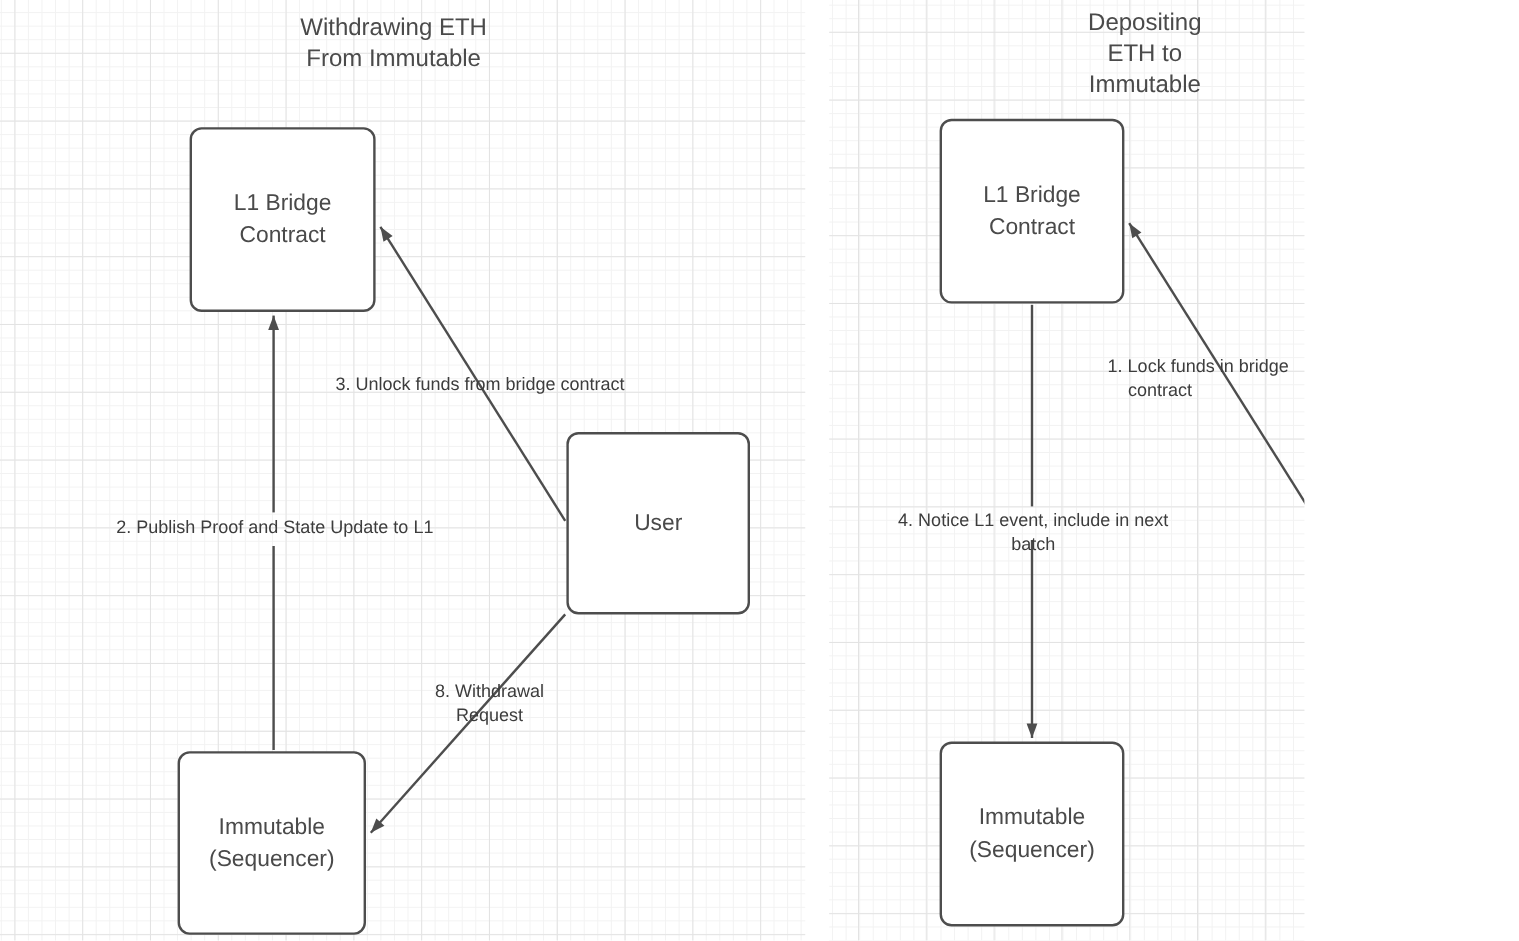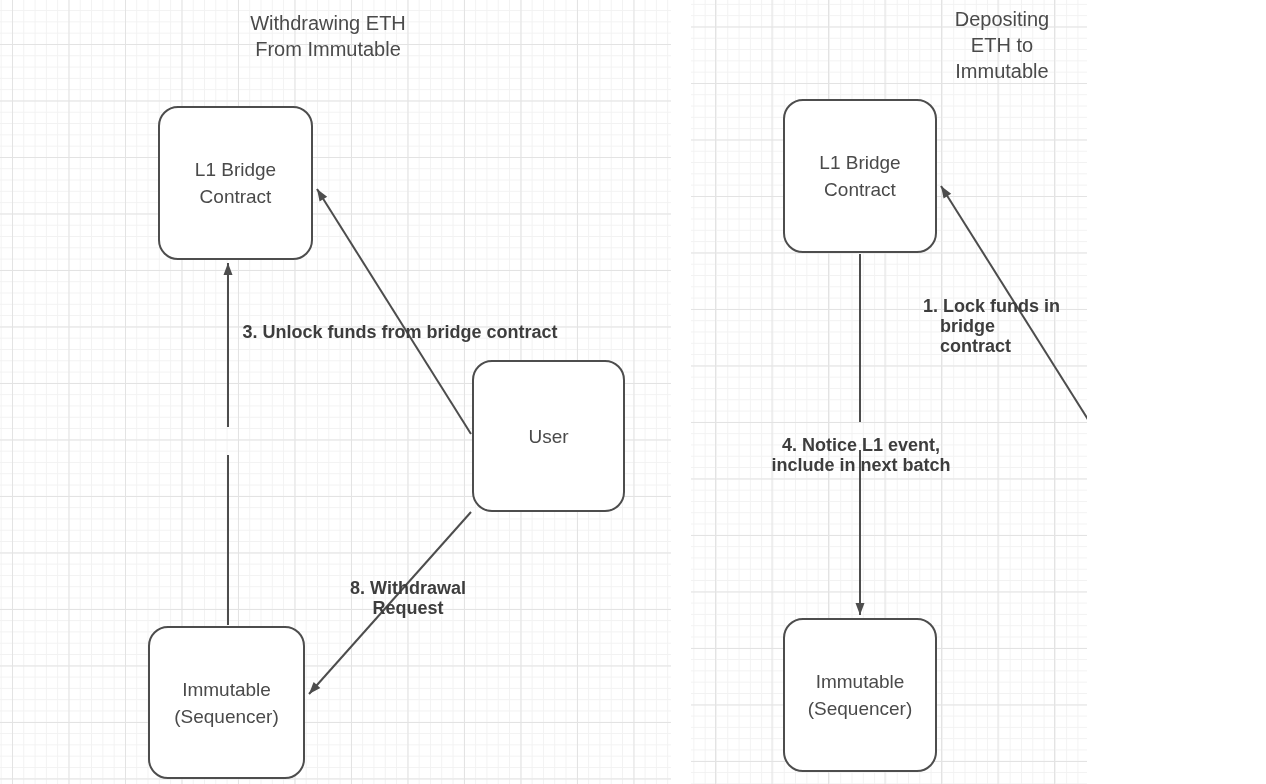--- a/index.html
+++ b/index.html
@@ -24,30 +24,30 @@
 
   .diagram-title {
     position:absolute; transform:translateX(-50%);
     text-align:center; font-size:20px; line-height:26px;
     color: var(--text,#4a4a4a); white-space:pre-line;
   }
   .node {
     position:absolute; box-sizing:border-box;
     background: var(--node-fill,#ffffff);
     border:2px solid var(--node-border,#4d4d4d);
-    border-radius:20px;
+    border-radius:10px;
     display:flex; align-items:center; justify-content:center;
     text-align:center; font-size:19px; line-height:27px;
     color: var(--text,#4a4a4a); white-space:pre-line;
   }
   .edge-label {
-    position:absolute; font-weight:bold; font-size:18px; line-height:20px;
+    position:absolute; font-weight:normal; font-size:15px; line-height:20px;
     color: var(--label-text,#3d3d3d); white-space:pre-line;
   }
-  .edge-label.centered { transform:translateX(-50%); text-align:center;margin-top:11px; }
+  .edge-label.centered { transform:translateX(-50%); text-align:center; }
   .edge-label.hang { text-align:left; padding-left:17px; text-indent:-17px; }
 
   svg.arrows { position:absolute; left:0; top:0; width:1266px; height:784px; pointer-events:none; }
   svg.arrows .edge { stroke: var(--line,#4d4d4d); stroke-width:2; fill:none; }
   svg.arrows marker path { fill: var(--line,#4d4d4d); stroke:none; }
 </style>
 </head>
 <body>
 
 <div class="canvas">
@@ -82,24 +82,25 @@
 Contract</div>
 
   <div class="node" style="left:472px; top:360px; width:153px; height:152px;">User</div>
 
   <div class="node" style="left:148px; top:626px; width:157px; height:153px;">Immutable
 (Sequencer)</div>
 
   <div class="edge-label centered" style="left:408px; top:567px;">8. Withdrawal
 Request</div>
 
+  <div class="edge-label centered" style="left:229px; top:430px;">2. Publish Proof and State Update to L1</div>
 
   <div class="edge-label centered" style="left:400px; top:311px;">3. Unlock funds from bridge contract</div>
 
-  <div class="diagram-title" style="left:1002px; top:6px;">Depositing ETH to
+  <div class="diagram-title" style="left:954px; top:6px;">Depositing ETH to
 Immutable</div>
 
   <div class="node" style="left:783px; top:99px; width:154px; height:154px;">L1 Bridge
 Contract</div>
 
   <div class="node" style="left:1095px; top:353px; width:155px; height:154px;">User</div>
 
   <div class="node" style="left:783px; top:618px; width:154px; height:154px;">Immutable
 (Sequencer)</div>
 

